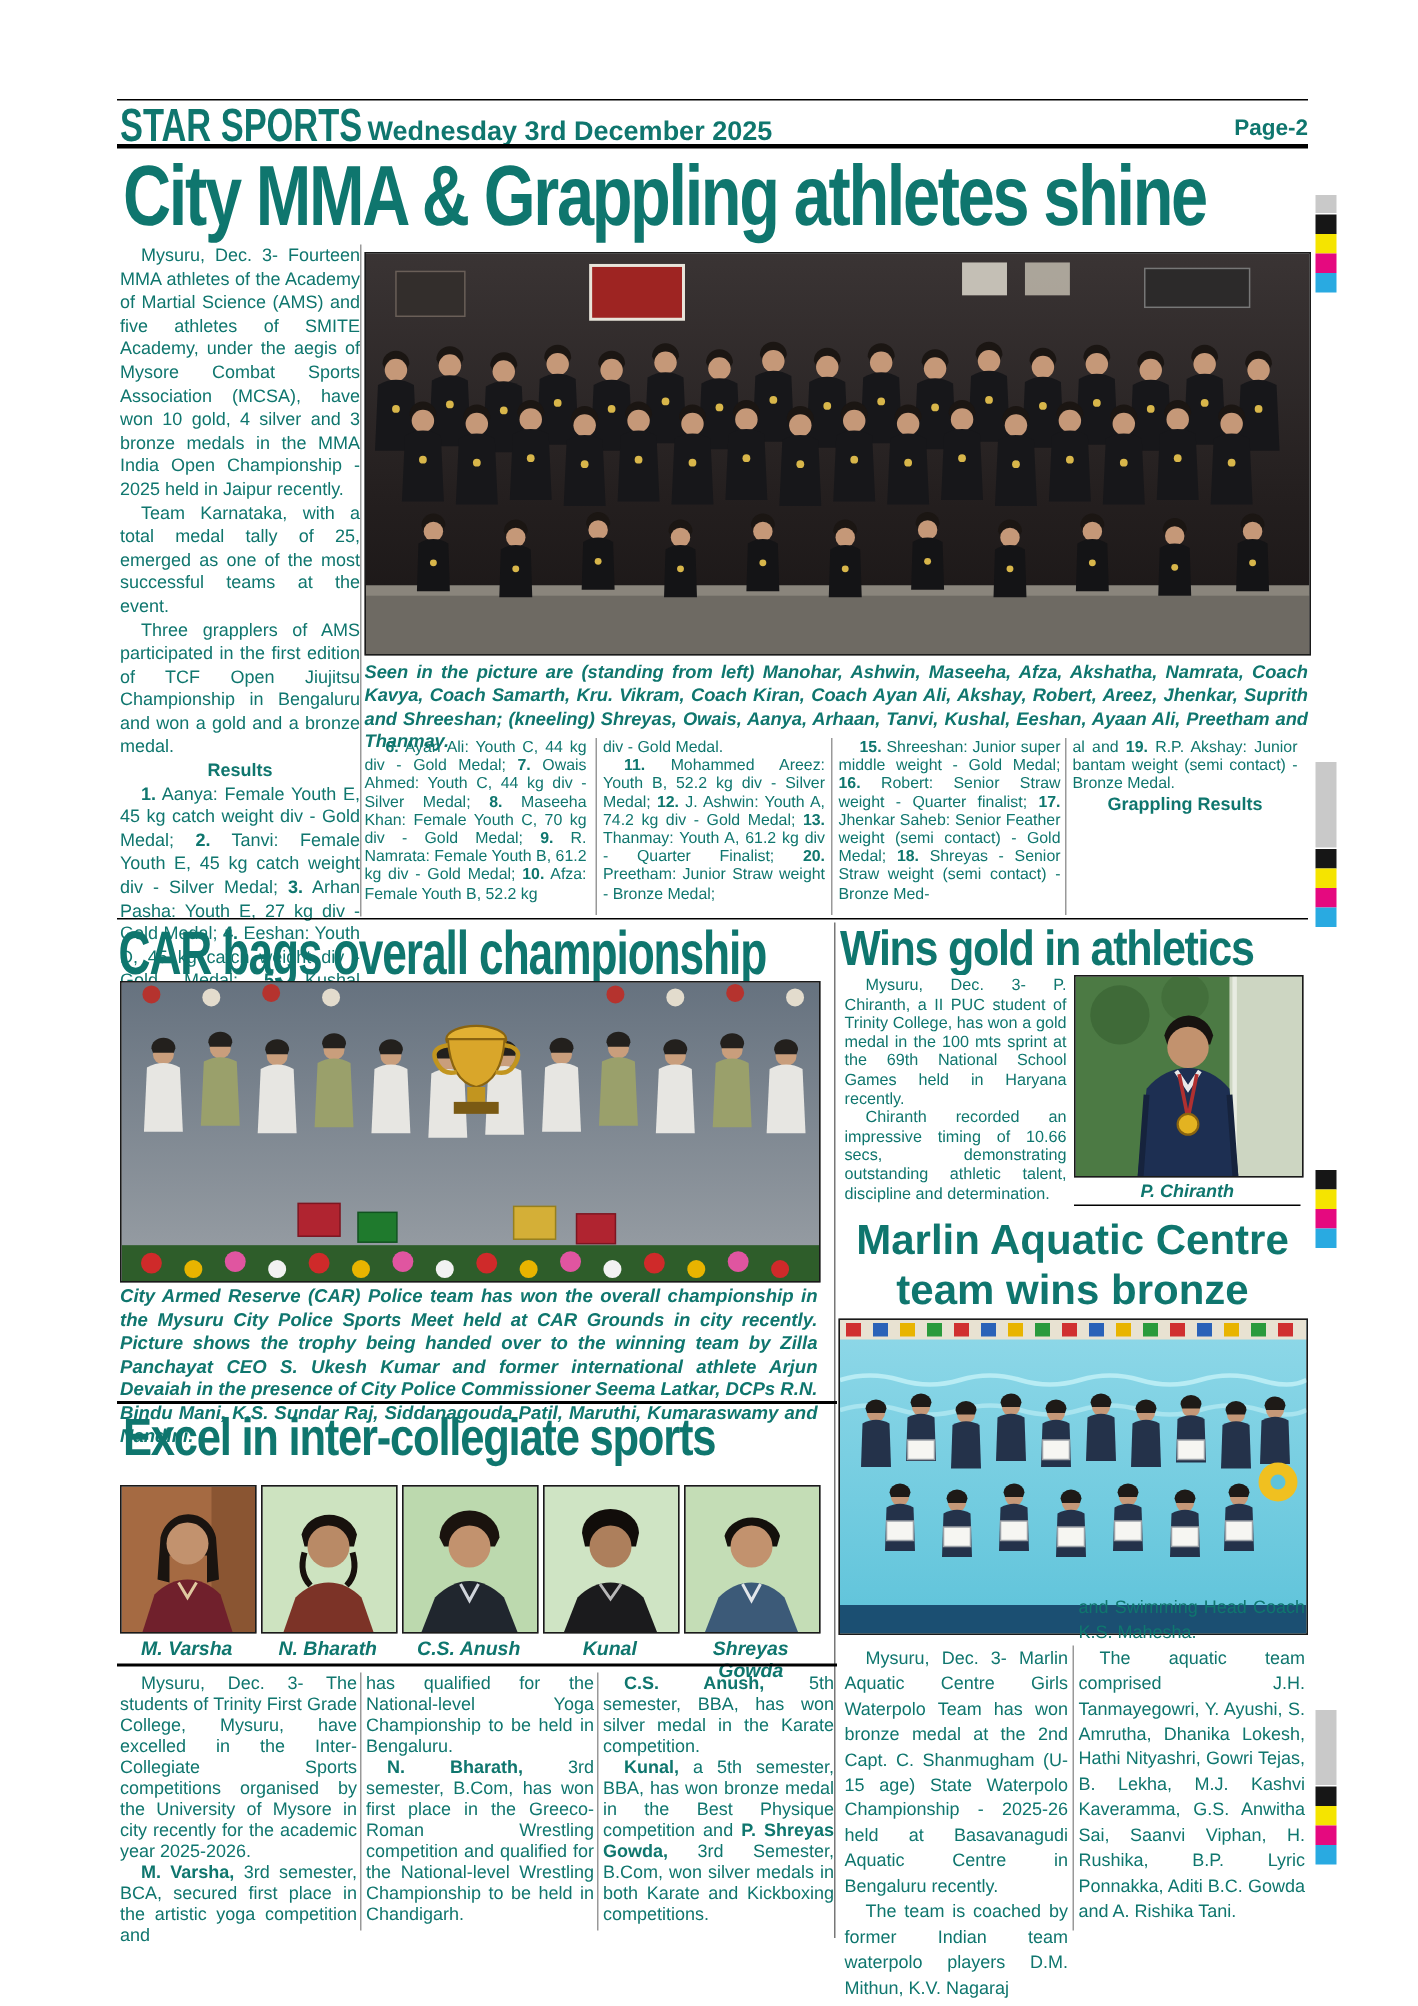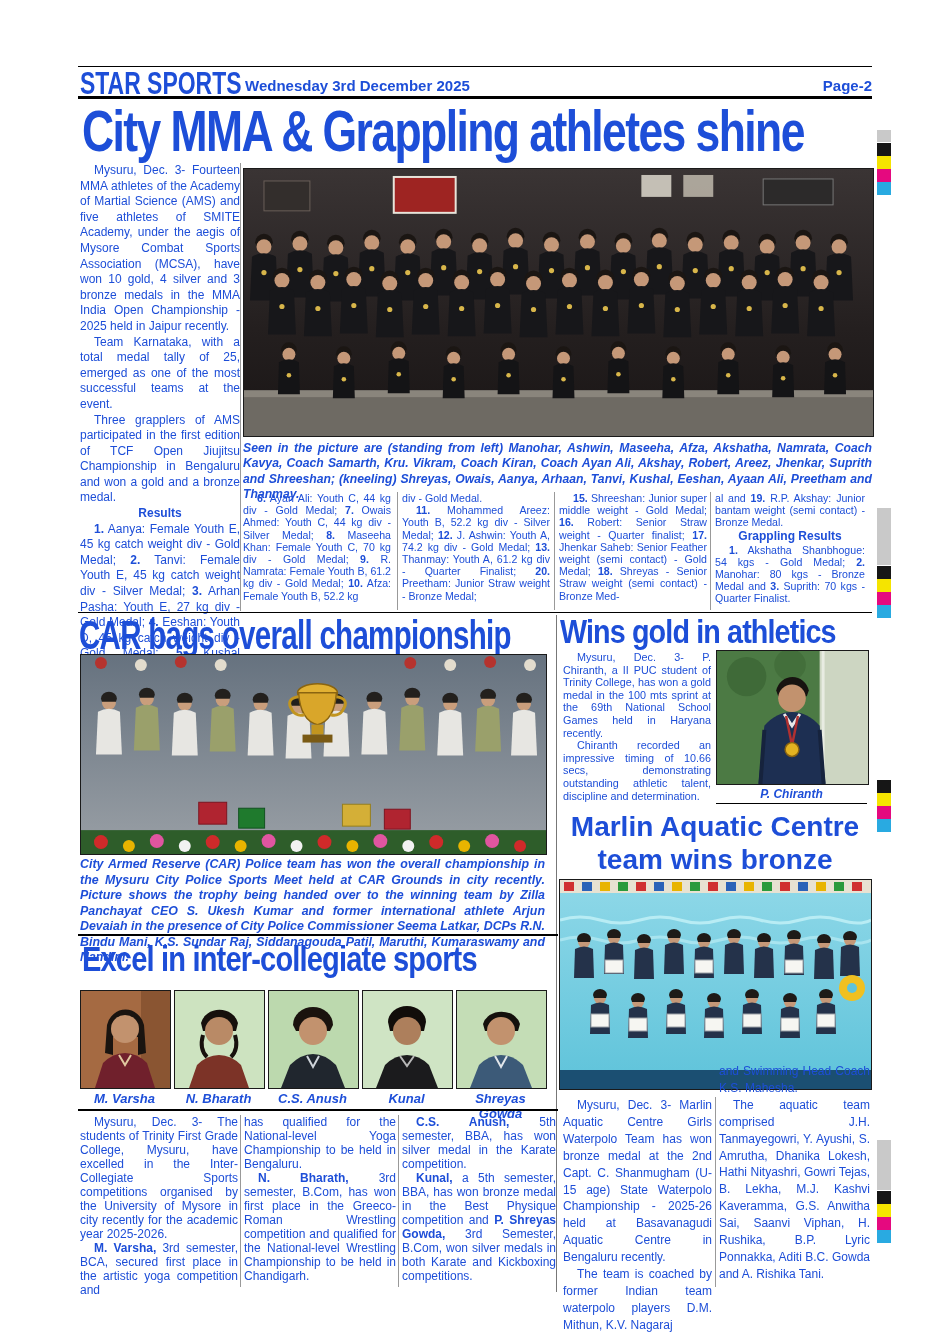--- a/index.html
+++ b/index.html
@@ -1,24 +1,24 @@
 <!DOCTYPE html>
 <html><head>
 <meta charset="utf-8">
 <style>
   html,body{margin:0;padding:0;background:#fff;}
   .sheet{position:relative;width:945px;height:1337px;background:#ffffff;
-         font-family:"Liberation Sans",sans-serif;color:#1d4ed8;overflow:hidden;}
+         font-family:"Liberation Sans",sans-serif;color:#0f766e;overflow:hidden;}
   .abs{position:absolute;}
   .hrule{position:absolute;background:#000;}
   .vrule{position:absolute;width:1px;background:#999;}
   
   .masthead{font-weight:bold;font-size:31px;letter-spacing:0px;white-space:nowrap;}
   .squeeze{display:inline-block;white-space:nowrap;transform-origin:0 50%;}
-  .dateline{font-weight:bold;font-size:15px;}
+  .dateline{font-weight:bold;font-size:18px;}
   .pagenum{font-weight:bold;font-size:15px;}
   
   .h-main{font-weight:bold;font-size:57px;letter-spacing:-2px;}
   .h-car{font-weight:bold;font-size:41px;letter-spacing:-1px;}
   .h-ath{font-weight:bold;font-size:33px;letter-spacing:-1px;}
   .h-marlin{font-weight:bold;font-size:28px;line-height:33px;text-align:center;}
   .h-excel{font-weight:bold;font-size:35px;letter-spacing:-1px;}
   
   .body{font-size:12px;line-height:15.6px;text-align:justify;}
   .body p{margin:0;}
@@ -153,21 +153,20 @@
     <p class="ind"><b>11.</b> Mohammed Areez: Youth B, 52.2 kg div - Silver Medal; <b>12.</b> J. Ashwin: Youth A, 74.2 kg div - Gold Medal; <b>13.</b> Thanmay: Youth A, 61.2 kg div - Quarter Finalist; <b>20.</b> Preetham: Junior Straw weight - Bronze Medal;</p>
   </div>
   <div class="vrule" style="left:554px;top:492px;height:118px;"></div>
   <div class="abs body small" style="left:559px;top:492px;width:148px;">
     <p class="ind"><b>15.</b> Shreeshan: Junior super middle weight - Gold Medal; <b>16.</b> Robert: Senior Straw weight - Quarter finalist; <b>17.</b> Jhenkar Saheb: Senior Feather weight (semi contact) - Gold Medal; <b>18.</b> Shreyas - Senior Straw weight (semi contact) - Bronze Med-</p>
   </div>
   <div class="vrule" style="left:710px;top:492px;height:118px;"></div>
   <div class="abs body small" style="left:715px;top:492px;width:150px;">
     <p>al and <b>19.</b> R.P. Akshay: Junior bantam weight (semi contact) - Bronze Medal.</p>
     <p class="centerhead" style="font-size:12px;line-height:15px;">Grappling Results</p>
-    <p class="ind"><b>1.</b> Akshatha Shanbhogue: 54 kgs - Gold Medal; <b>2.</b> Manohar: 80 kgs - Bronze Medal and <b>3.</b> Suprith: 70 kgs - Quarter Finalist.</p>
   </div>
 
   <div class="hrule" style="left:78px;top:612px;width:794px;height:1px;"></div>
   <div class="vrule" style="left:556px;top:615px;height:677px;background:#777;"></div>
 
   <div class="abs h-car" style="left:79px;top:612px;">
     <span class="squeeze" style="transform:scaleX(0.72);">CAR bags overall championship</span>
   </div>
 
   <div class="photo" style="left:80px;top:654px;width:465px;height:199px;">

